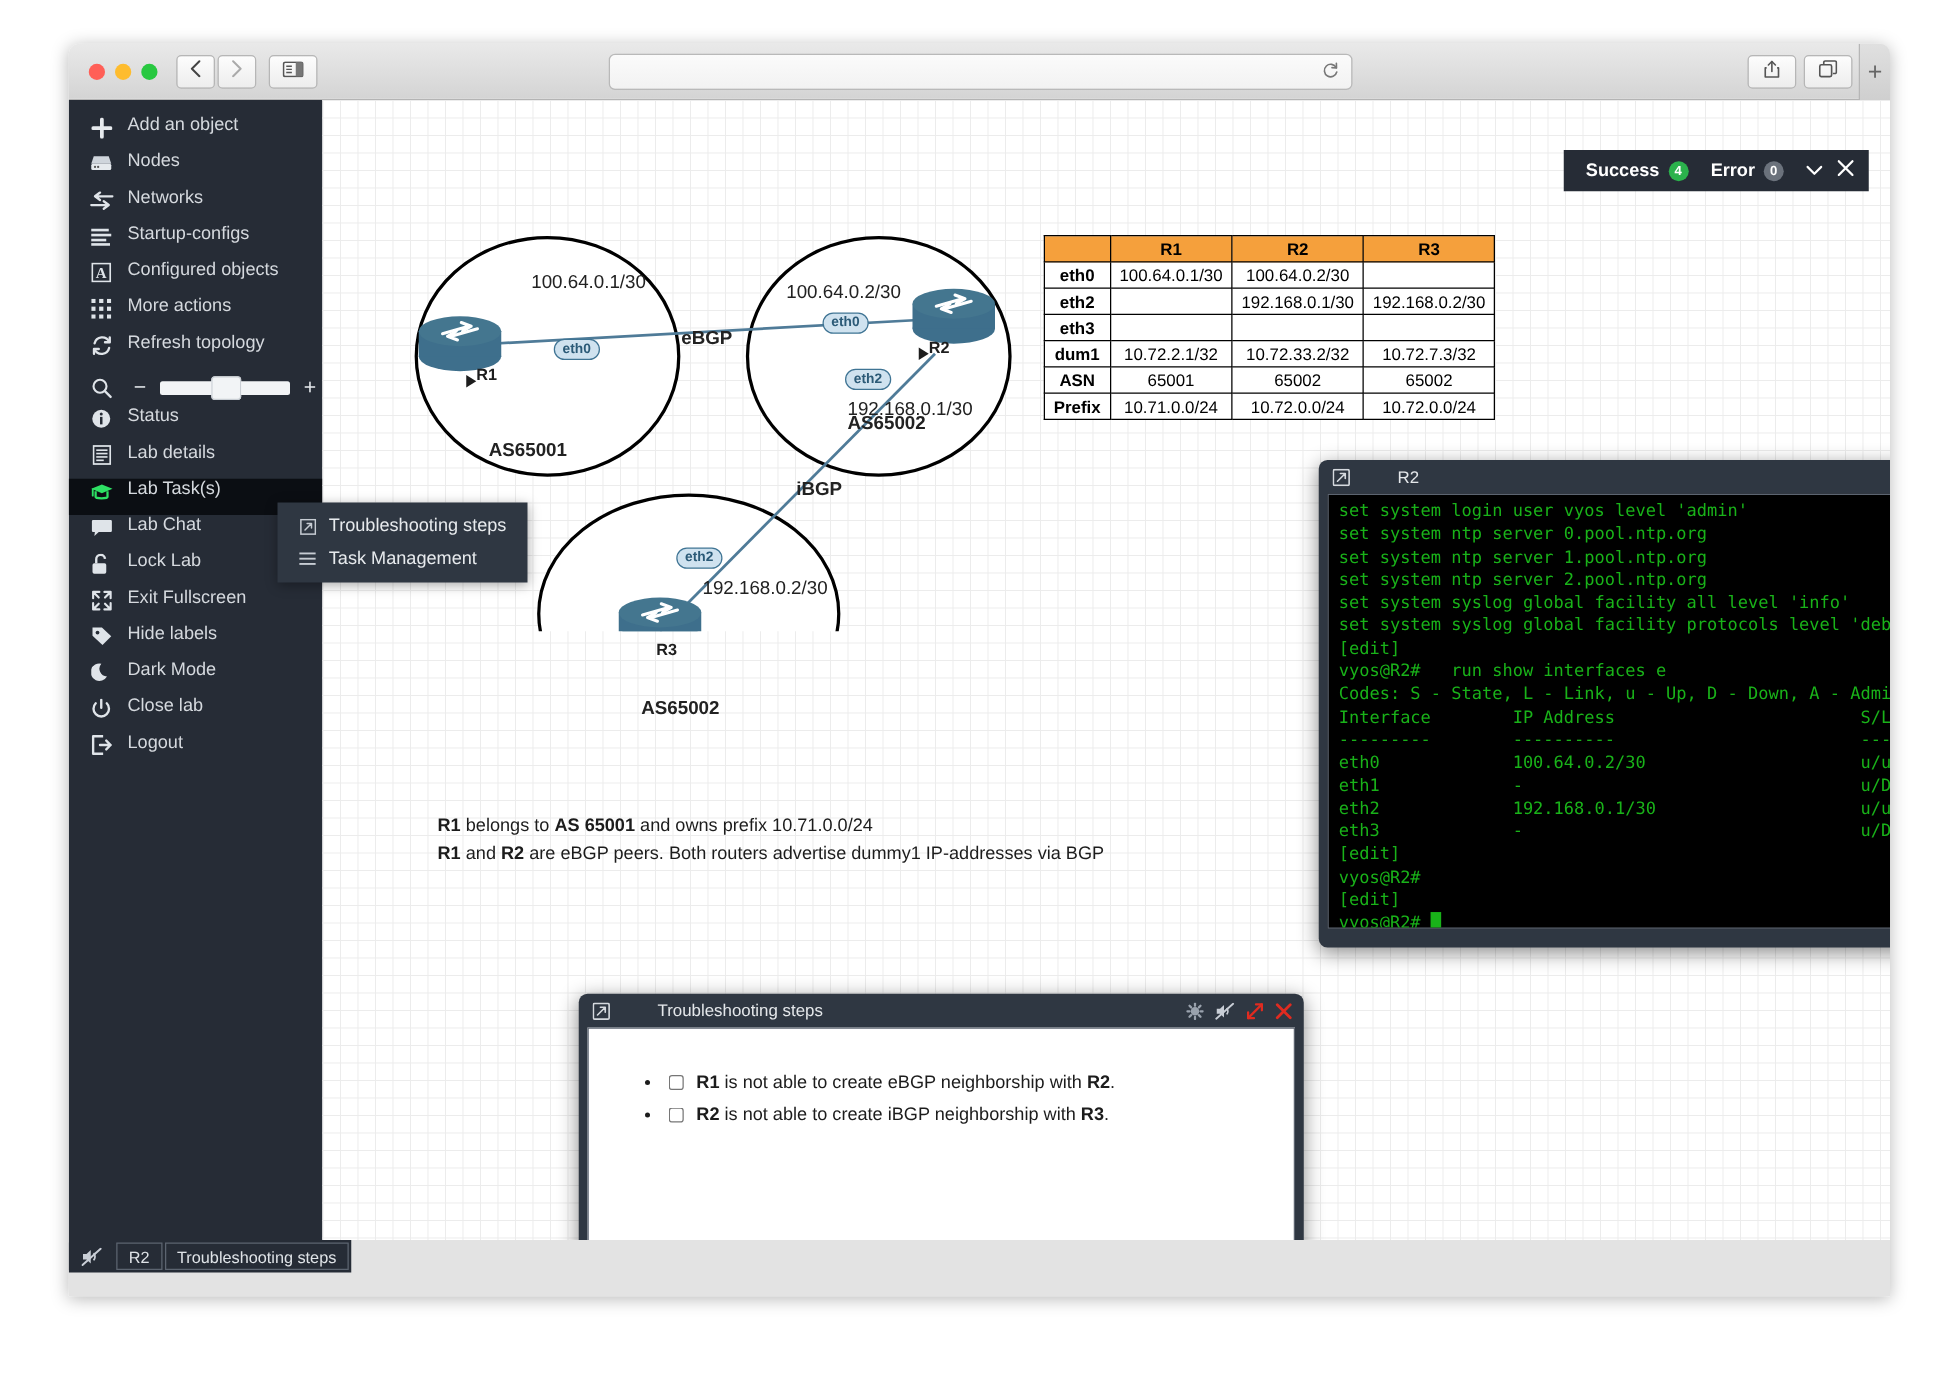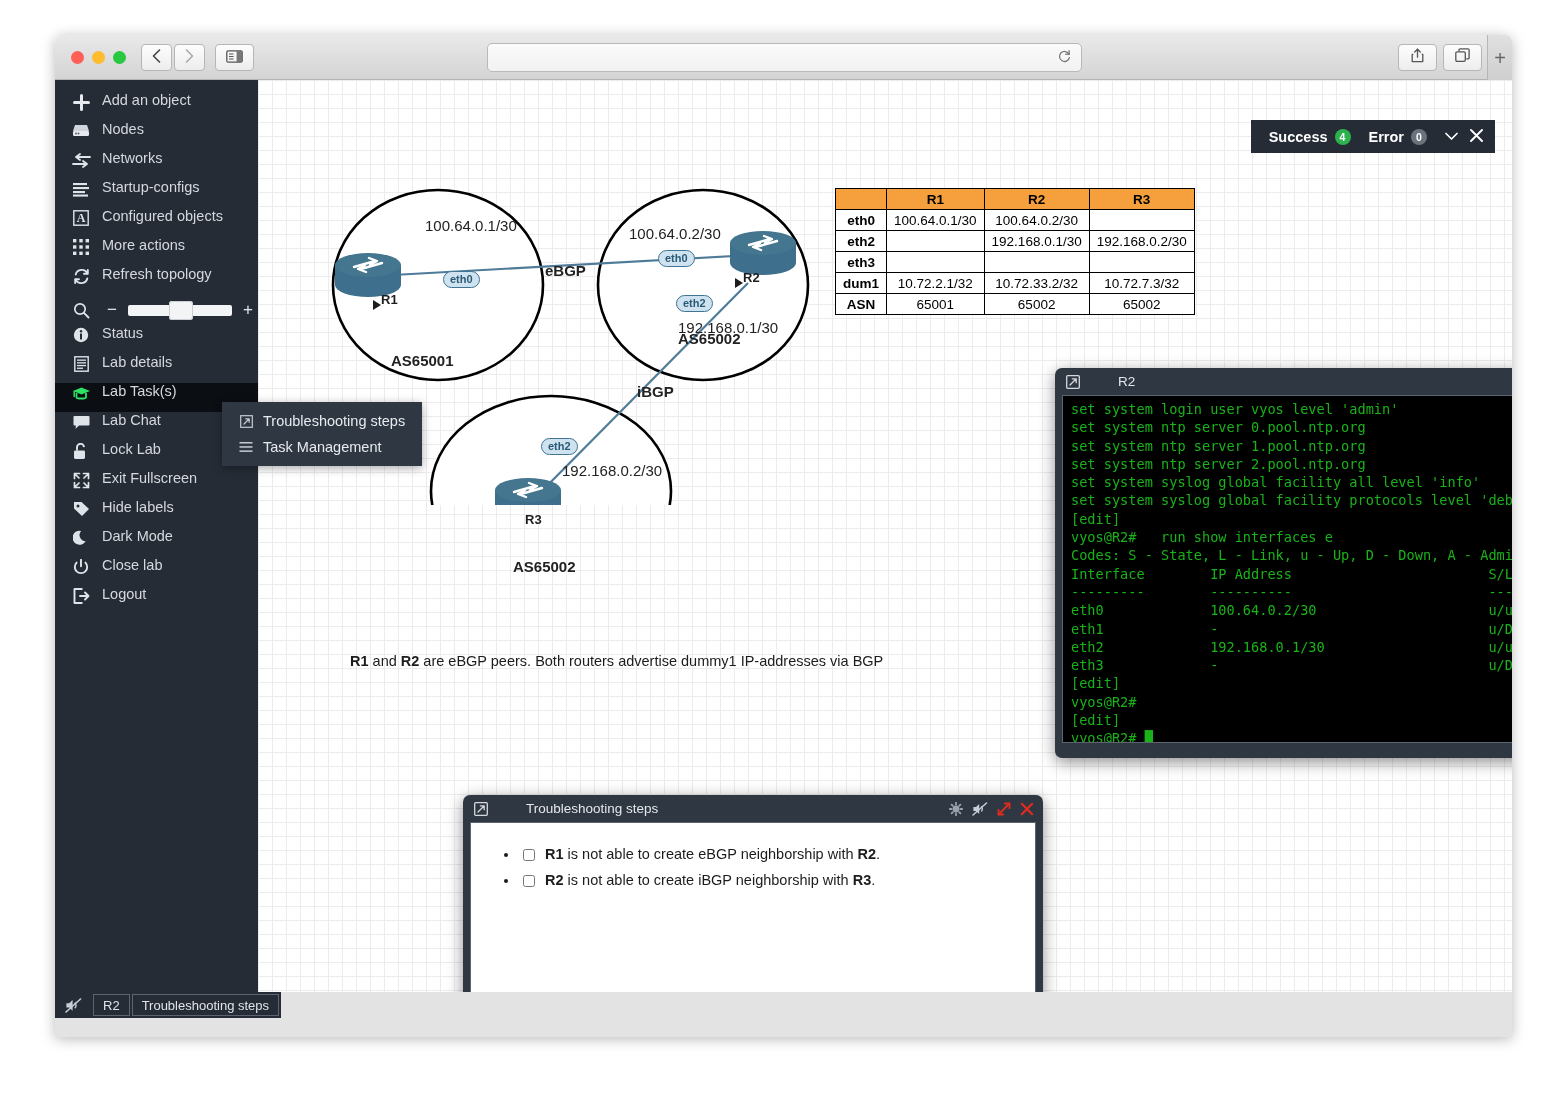--- a/index.html
+++ b/index.html
@@ -267,21 +267,21 @@
   
   #ts-win { left: 205px; top: 715px; width: 580px; height: 265px; }
   #ts-body {
     margin: 0 7px 7px 7px;
     height: 223px;
     background: #fff;
     border: 1px solid #5c6470;
     padding: 14px 18px;
     overflow: hidden;
   }
-  #ts-list { margin: 4px; padding-left: 26px; }
+  #ts-list { margin: 16px; padding-left: 26px; }
   #ts-list li {
     font-size: 14.5px; color: #1c1c1c;
     line-height: 26px;
   }
   #ts-list li input[type=checkbox] {
     vertical-align: -2px;
     margin-right: 6px;
     width: 12px; height: 12px;
   }
 
@@ -686,20 +686,23 @@
 
       <div class="topo-text topo-bold" style="left:287px; top:182px;">eBGP</div>
       <div class="topo-text topo-bold" style="left:379px; top:303px;">iBGP</div>
 
       <div class="iface-badge" style="left:185px; top:191px;">eth0</div>
       <div class="iface-badge" style="left:400px; top:170px;">eth0</div>
       <div class="iface-badge" style="left:418px; top:215px;">eth2</div>
       <div class="iface-badge" style="left:283px; top:358px;">eth2</div>
 
       <div id="description">
+        <div>
+          <b>R1</b><span> belongs to </span><b>AS 65001</b><span> and owns prefix 10.71.0.0/24</span>
+        </div>
         <div>
           <b>R1</b><span> and </span><b>R2</b><span> are eBGP peers. Both routers advertise dummy1 IP-addresses via BGP</span>
         </div>
       </div>
 
       <div id="ip-table-wrap">
         <table id="ip-table">
           <thead>
             <tr>
               <th class="corner"></th>
@@ -731,20 +734,26 @@
               <td class="rowhead">dum1</td>
               <td>10.72.2.1/32</td>
               <td>10.72.33.2/32</td>
               <td>10.72.7.3/32</td>
             </tr>
             <tr>
               <td class="rowhead">ASN</td>
               <td>65001</td>
               <td>65002</td>
               <td>65002</td>
+            </tr>
+            <tr>
+              <td class="rowhead">Prefix</td>
+              <td>10.71.0.0/24</td>
+              <td>10.72.0.0/24</td>
+              <td>10.72.0.0/24</td>
             </tr>
           </tbody>
         </table>
       </div>
 
       <div class="win" id="terminal-win">
         <div class="win-titlebar">
           <span class="win-popout">
             <svg width="14" height="14" viewBox="0 0 14 14">
                 <rect x="0.7" y="0.7" width="12.6" height="12.6" rx="1" fill="none" stroke="#d5d9de" stroke-width="1.3"></rect>

